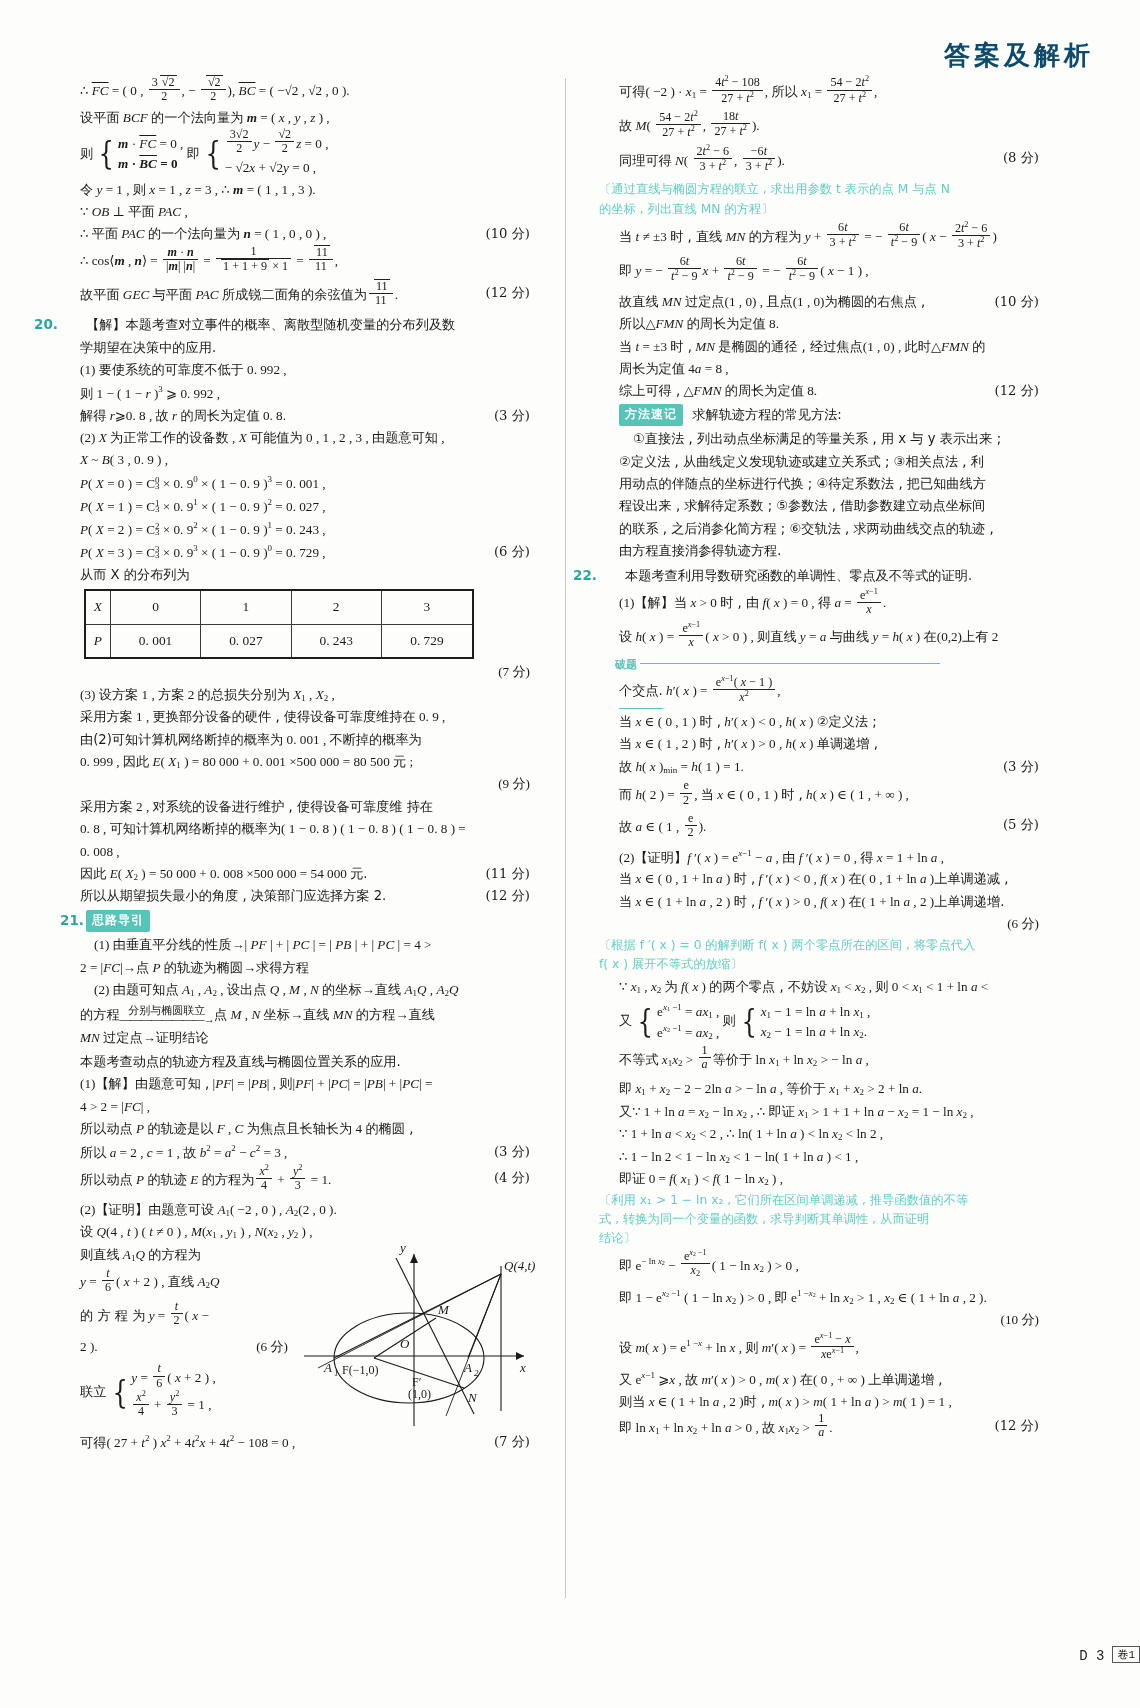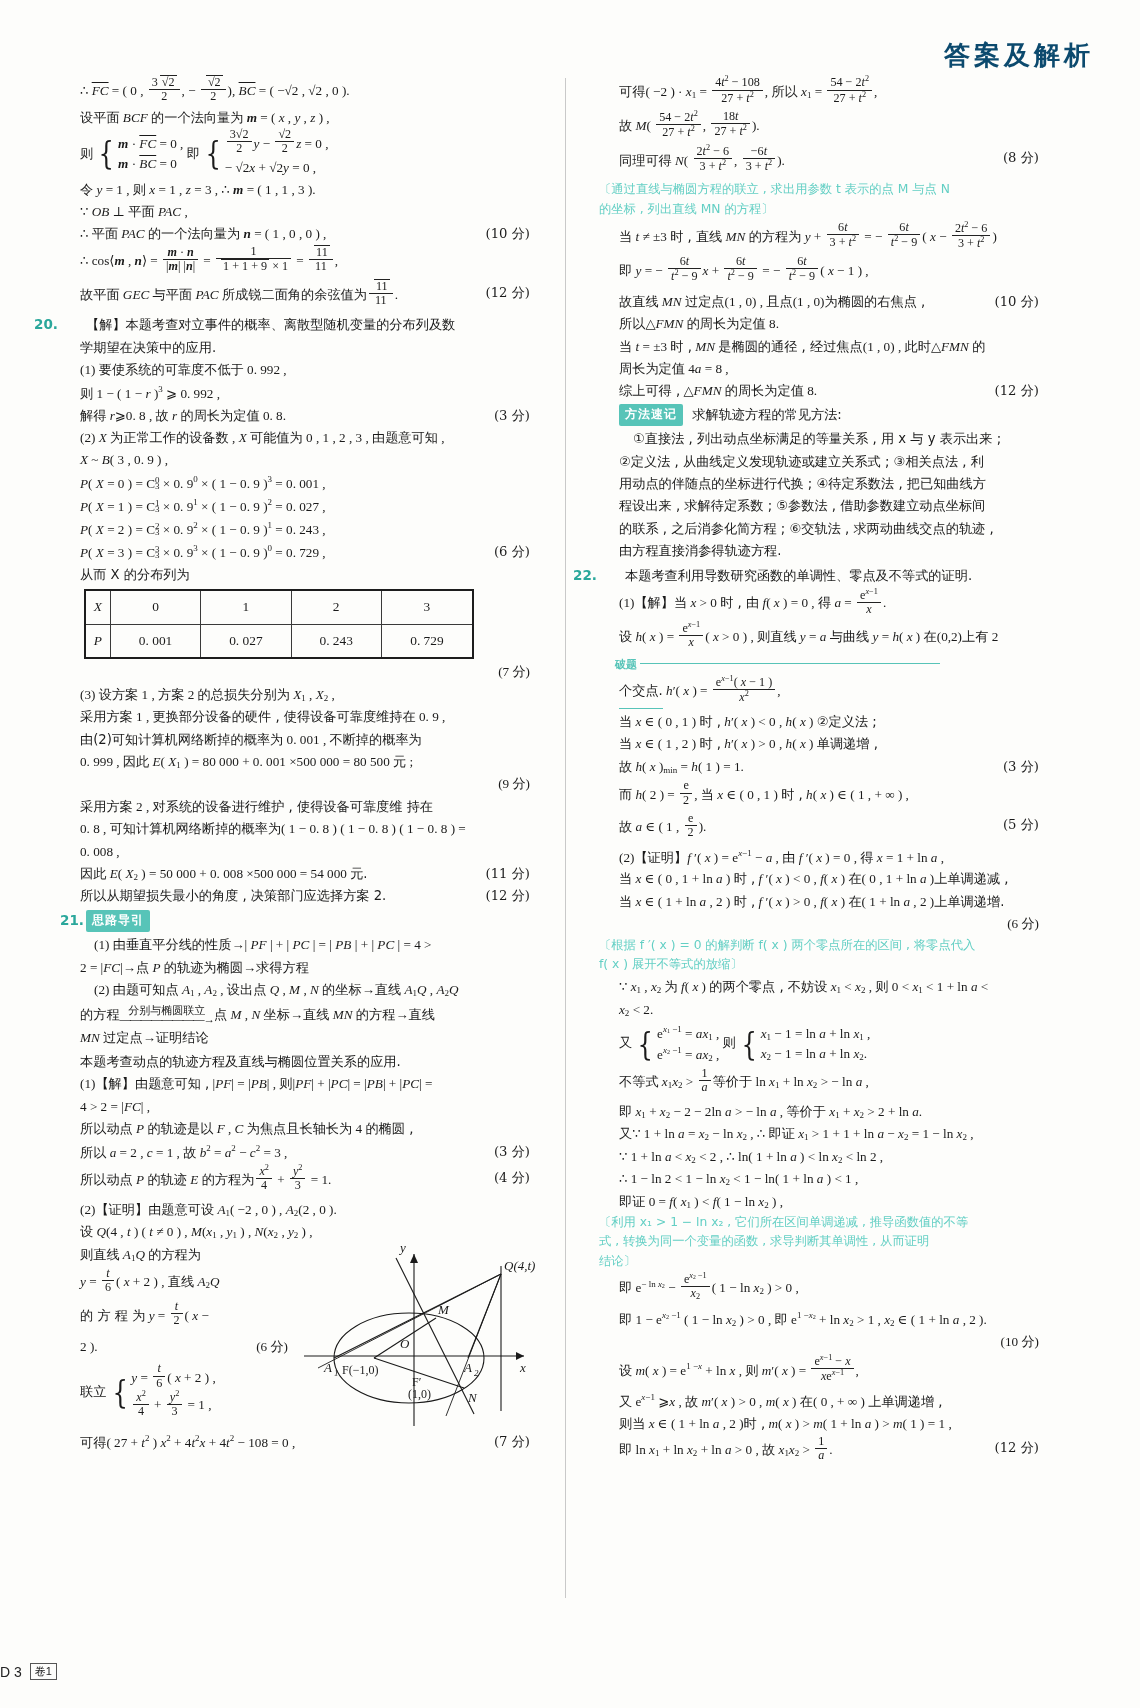--- a/index.html
+++ b/index.html
@@ -122,23 +122,23 @@
     position:absolute;right:-6px;top:-8px;
   }
   .arrowlbl{
     display:inline-block;text-align:center;font-size:11.5px;
     line-height:1;vertical-align:middle;
   }
   .arrowlbl .t{display:block;margin-bottom:-2px;}
   .arrowlbl .a{display:block;letter-spacing:-1px;}
 
   .footer{
-    position:absolute;left:0;right:0;bottom:28px;
-    text-align:left;
-    font-family:Liberation Sans, sans-serif;
+    position:absolute;left:0;right:0;bottom:44px;
+    text-align:right;
+    font-family:Liberation Mono, monospace;
     font-size:14px;color:#222;
   }
   .footer .bk{
     display:inline-block;border:1px solid #555;
     font-size:11px;padding:0 4px;margin-left:8px;vertical-align:2px;
   }
 </style>
 </head>
 <body>
 
@@ -160,21 +160,21 @@
         </p>
         <p class="ln indent">
           <span class="han">设平面</span> <i>BCF</i> <span class="han">的一个法向量为</span> <b><i>m</i></b> = ( <i>x</i> , <i>y</i> , <i>z</i> ) ,
         </p>
         <p class="ln indent" style="margin-top:2px;">
           <span class="han">则</span>
           <span class="sys">
               <span class="brace">{</span>
               <span class="rows">
             <span style="display:block;"><b><i>m</i></b> · <span style="text-decoration:overline"><i>FC</i></span> = 0 ,</span>
-            <span style="display:block;"><b><i>m</i></b> · <span style="text-decoration:overline"><i>BC</i></span> = 0</span>
+            <span style="display:block;font-weight:bold;"><b><i>m</i></b> · <span style="text-decoration:overline"><i>BC</i></span> = 0</span>
           </span>
             </span>
           <span class="han">即</span>
           <span class="sys">
               <span class="brace">{</span>
               <span class="rows">
             <span style="display:block;"><span class="frac"><span class="num">3√2</span><span class="den">2</span></span><i>y</i> − <span class="frac"><span class="num">√2</span><span class="den">2</span></span><i>z</i> = 0 ,</span>
             <span style="display:block;">− √2<i>x</i> + √2<i>y</i> = 0 ,</span>
           </span>
             </span>
@@ -514,21 +514,20 @@
         </p>
         <p class="ln indent">
           <span class="han">当</span> <i>x</i> ∈ ( 1 + ln <i>a</i> , 2 ) <span class="han">时 ,</span> <i>f</i> ′( <i>x</i> ) &gt; 0 , <i>f</i>( <i>x</i> ) <span class="han">在</span>( 1 + ln <i>a</i> , 2 )<span class="han">上单调递增.</span>
         </p>
         <p class="ln" style="text-align:right;">(6 分)</p>
         <p class="ln note"><span>〔根据 f ′( x ) = 0 的解判断 f( x ) 两个零点所在的区间 , 将零点代入</span></p>
         <p class="ln note"><span>f( x ) 展开不等式的放缩〕</span></p>
         <p class="ln indent" style="margin-top:3px;">
           ∵ <i>x</i><sub>1</sub> , <i>x</i><sub>2</sub> <span class="han">为</span> <i>f</i>( <i>x</i> ) <span class="han">的两个零点 , 不妨设</span> <i>x</i><sub>1</sub> &lt; <i>x</i><sub>2</sub> , <span class="han">则</span> 0 &lt; <i>x</i><sub>1</sub> &lt; 1 + ln <i>a</i> &lt;
         </p>
-        <p class="ln indent"><i>x</i><sub>2</sub> &lt; 2.</p>
         <p class="ln indent" style="margin-top:3px;">
           <span class="han">又</span>
           <span class="sys">
               <span class="brace">{</span>
               <span class="rows">
             <span style="display:block;">e<sup><i>x</i><sub>1</sub> −1</sup> = <i>ax</i><sub>1</sub> ,</span>
             <span style="display:block;">e<sup><i>x</i><sub>2</sub> −1</sup> = <i>ax</i><sub>2</sub> ,</span>
           </span>
             </span>
           <span class="han">则</span>

